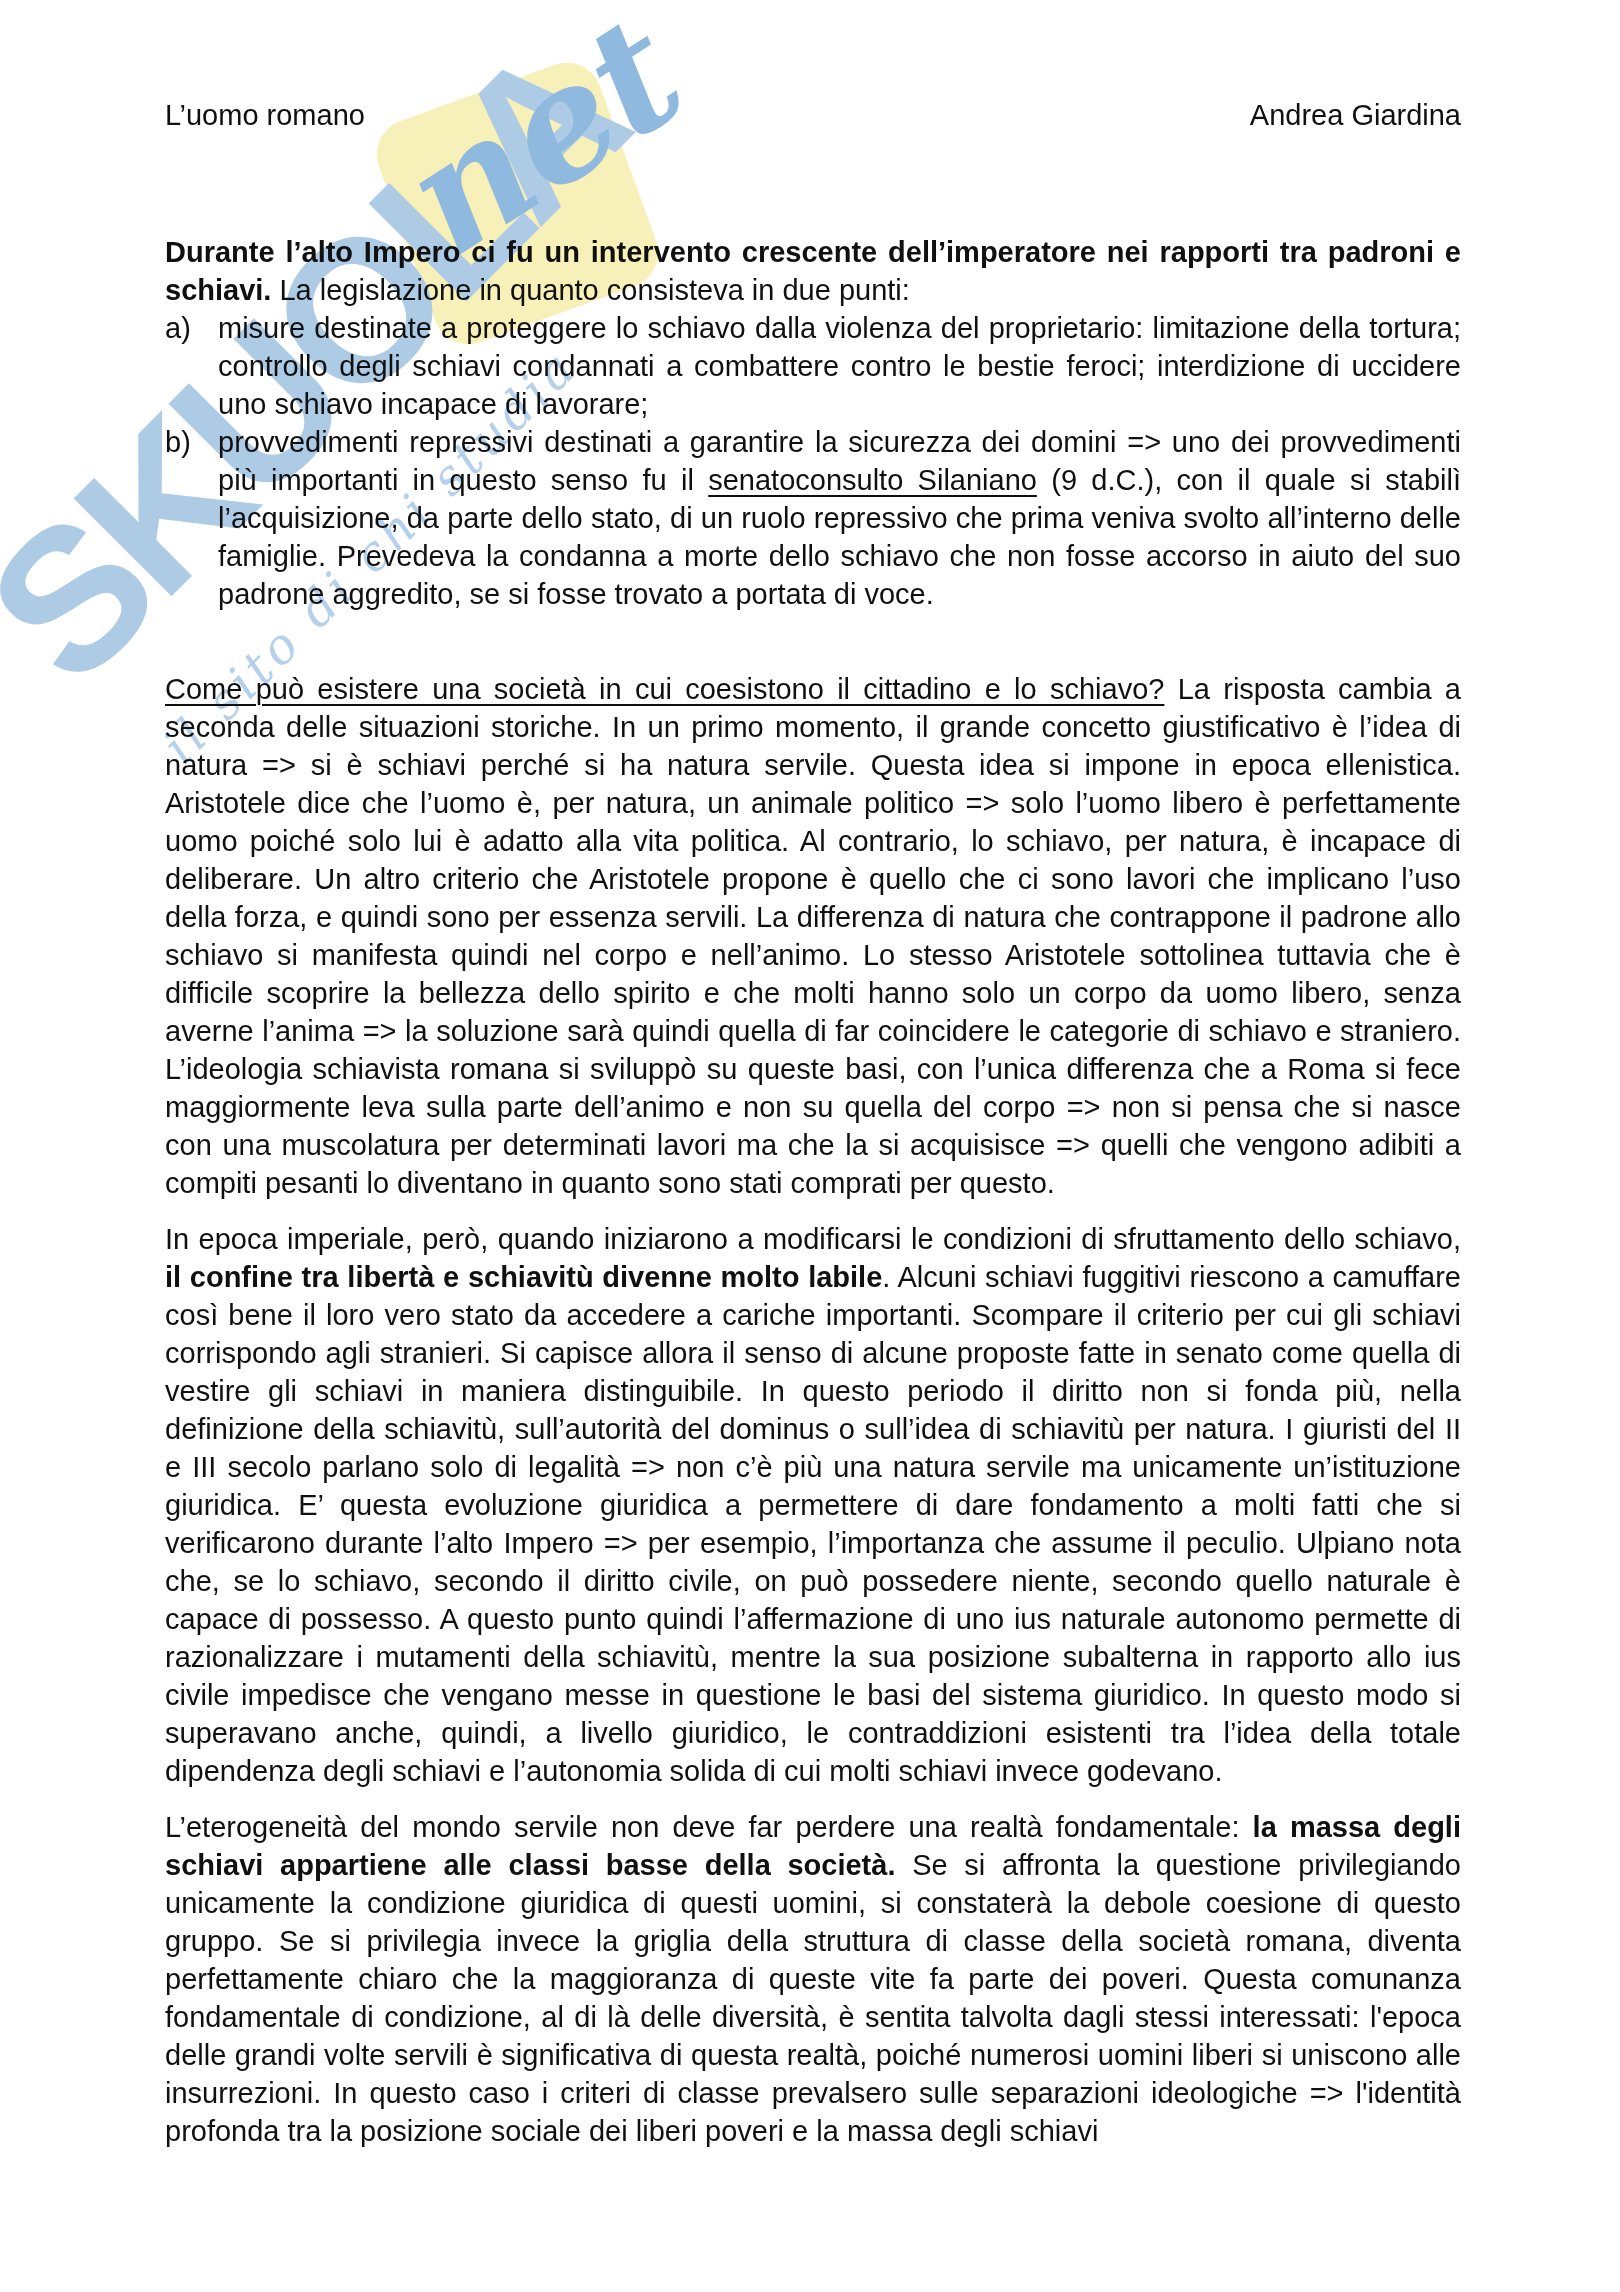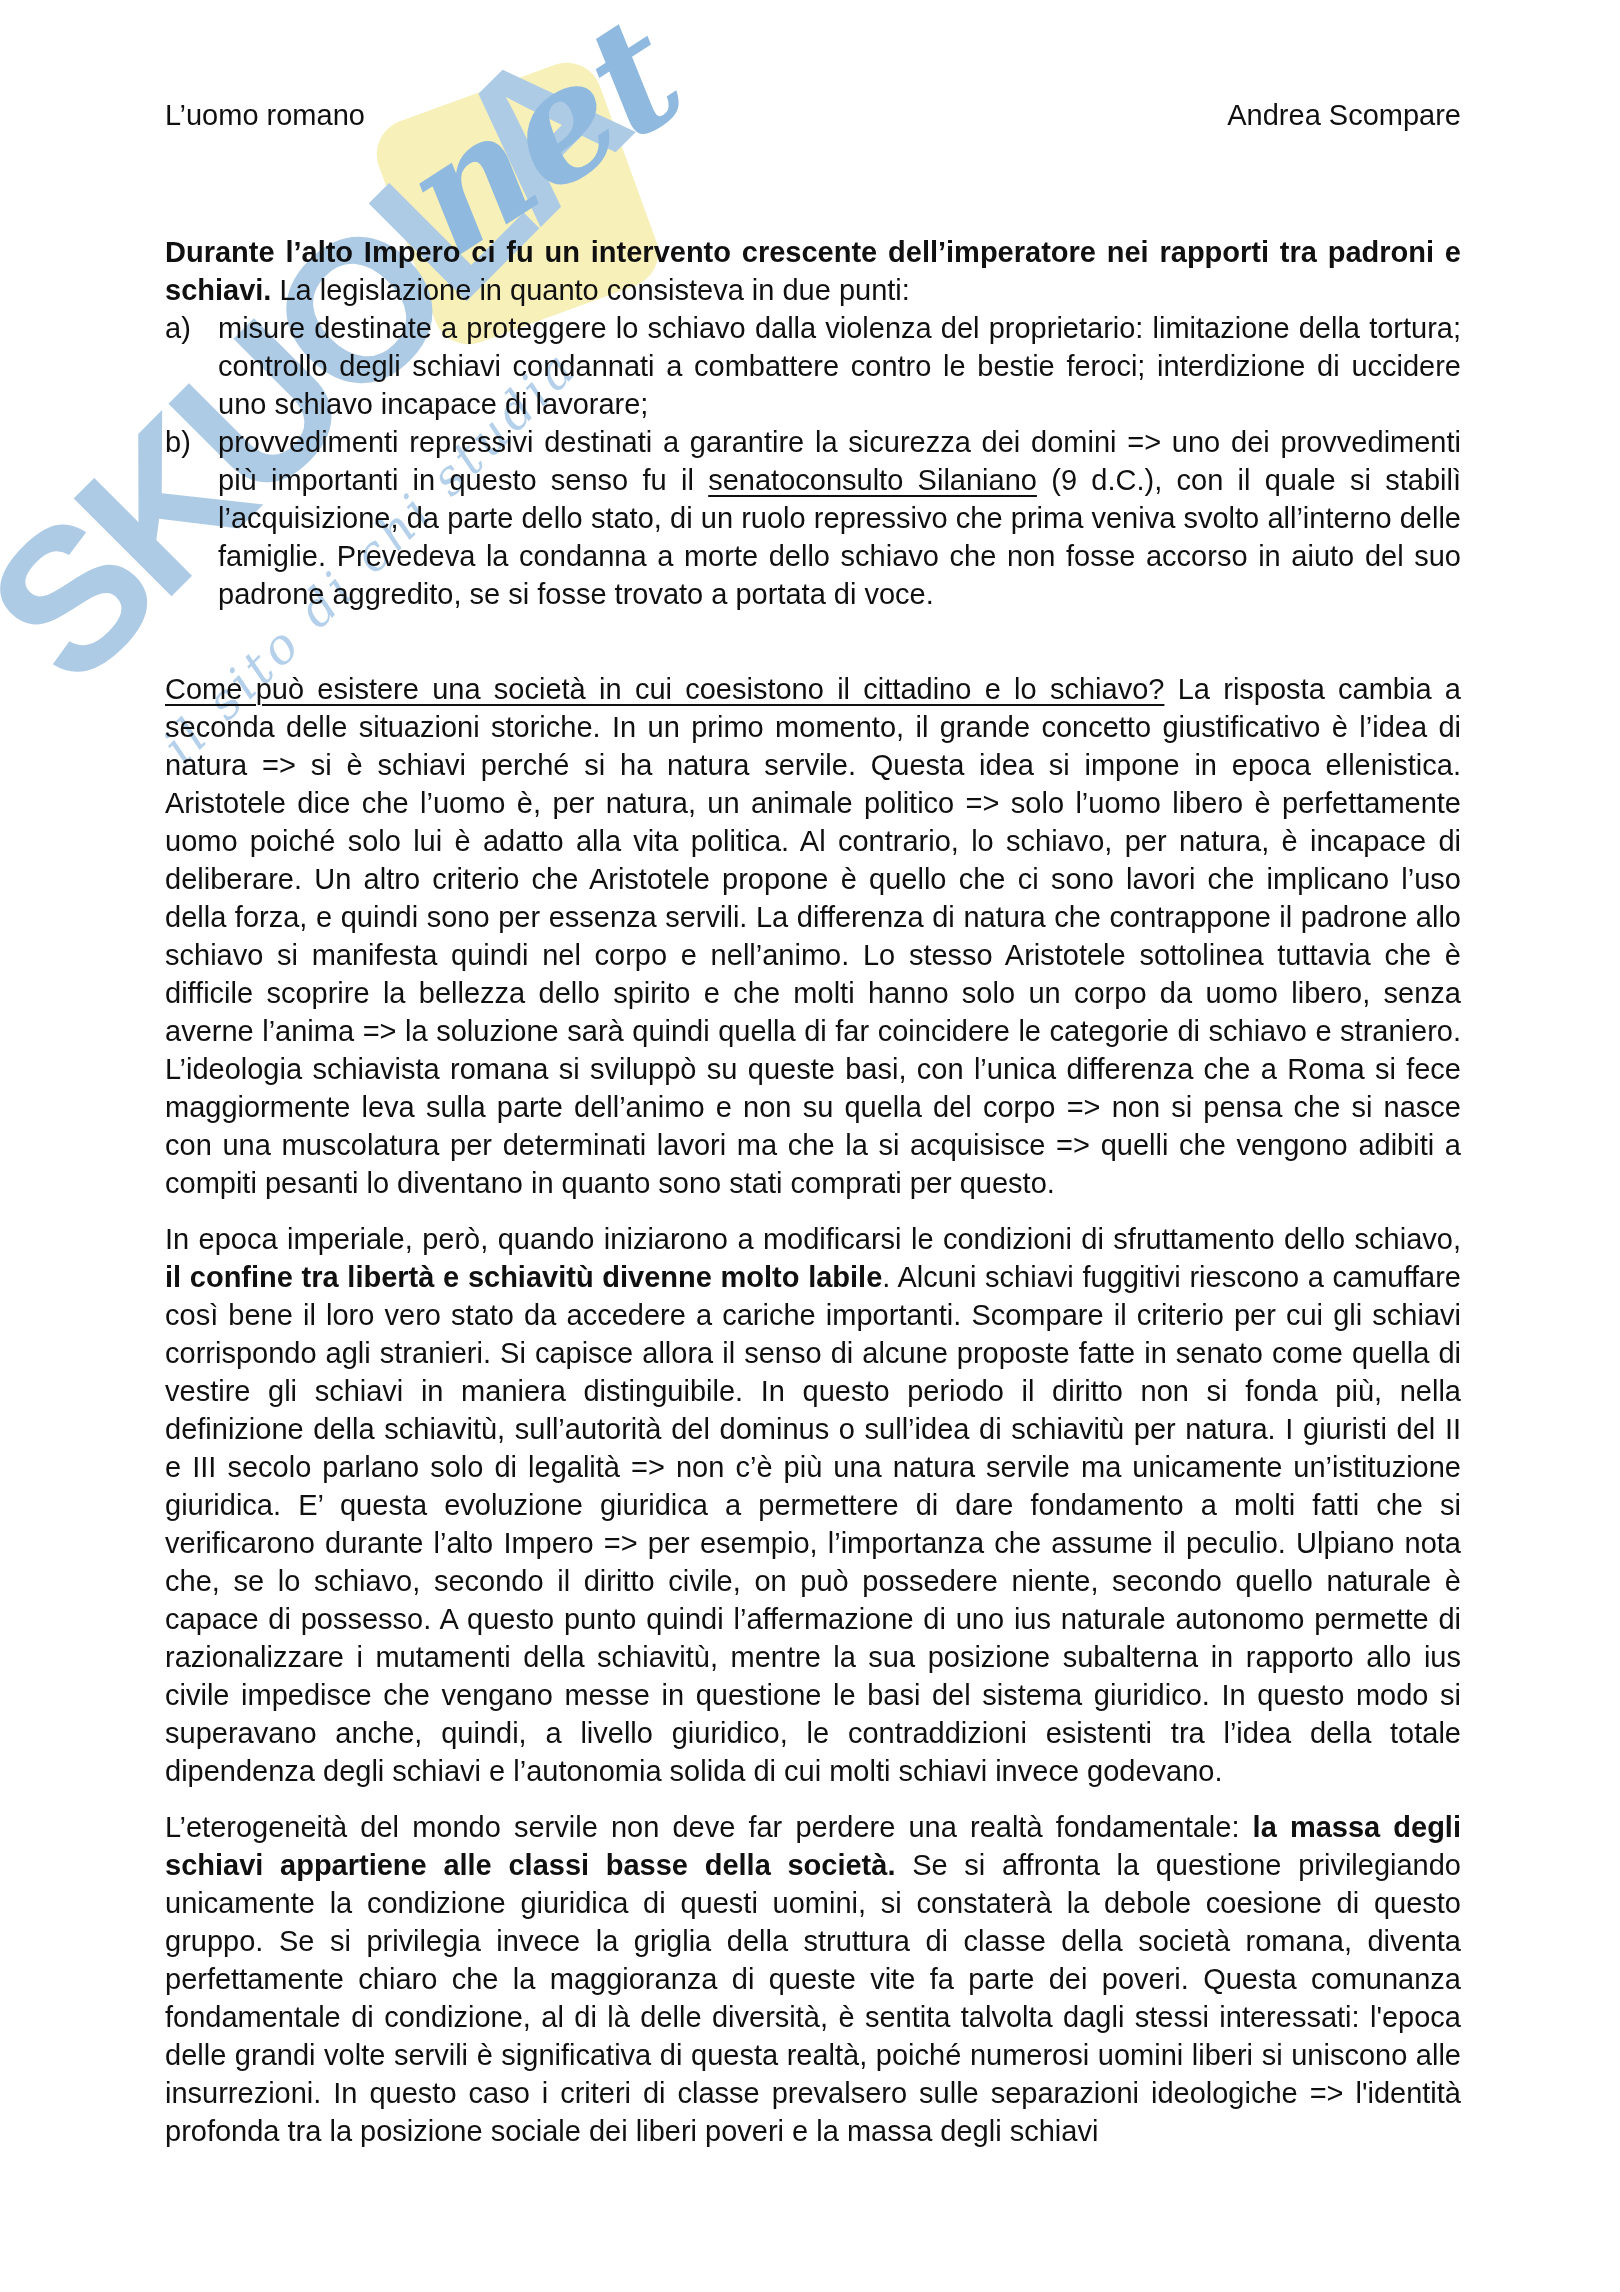--- a/index.html
+++ b/index.html
@@ -64,21 +64,21 @@
     <div class="wm wm-note"></div>
     <div class="wm wm-word">SKUOLA</div>
     <div class="wm wm-net">net</div>
     <div class="wm wm-tagline">il sito di chi studia</div>
   </div>
 
   <div class="content">
 
     <div class="header-row">
       <span>L’uomo romano</span>
-      <span>Andrea Scompare</span>
+      <span>Andrea Giardina</span>
     </div>
 
     <div class="p1"><span class="b">Durante l’alto Impero ci fu un intervento crescente dell’imperatore nei rapporti tra padroni e schiavi.</span><span> La legislazione in quanto consisteva in due punti:</span></div>
 
     <div class="hang">
       <span class="lbl">a)</span>
       <span class="txt">misure destinate a proteggere lo schiavo dalla violenza del proprietario: limitazione della tortura; controllo degli schiavi condannati a combattere contro le bestie feroci; interdizione di uccidere uno schiavo incapace di lavorare;</span>
     </div>
 
     <div class="hang">

